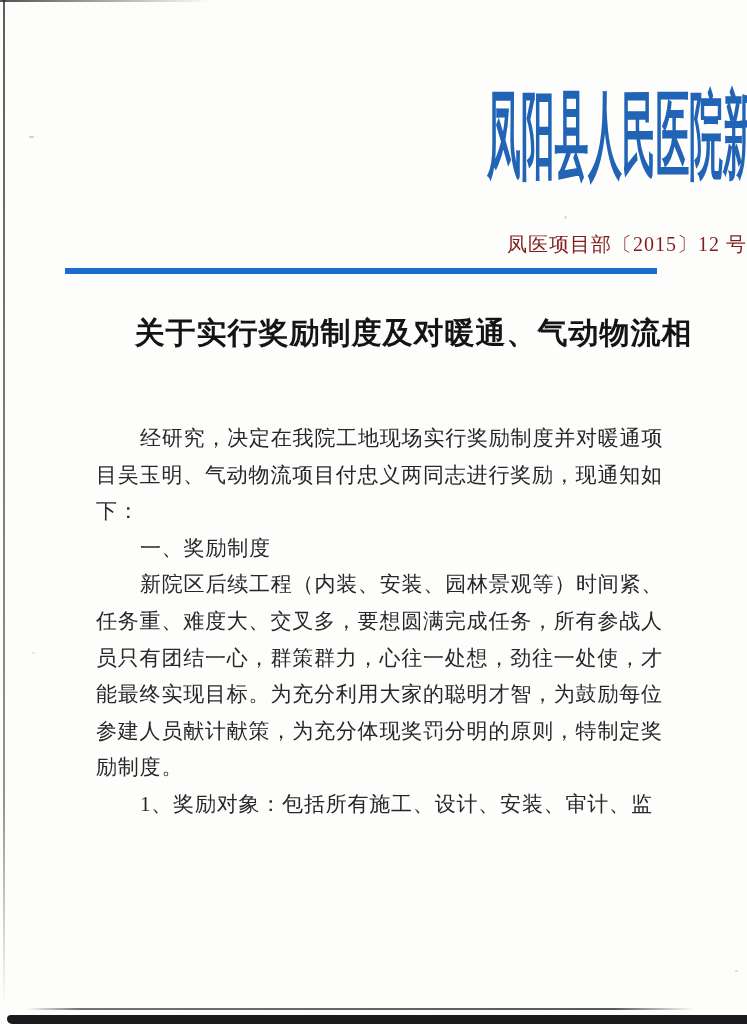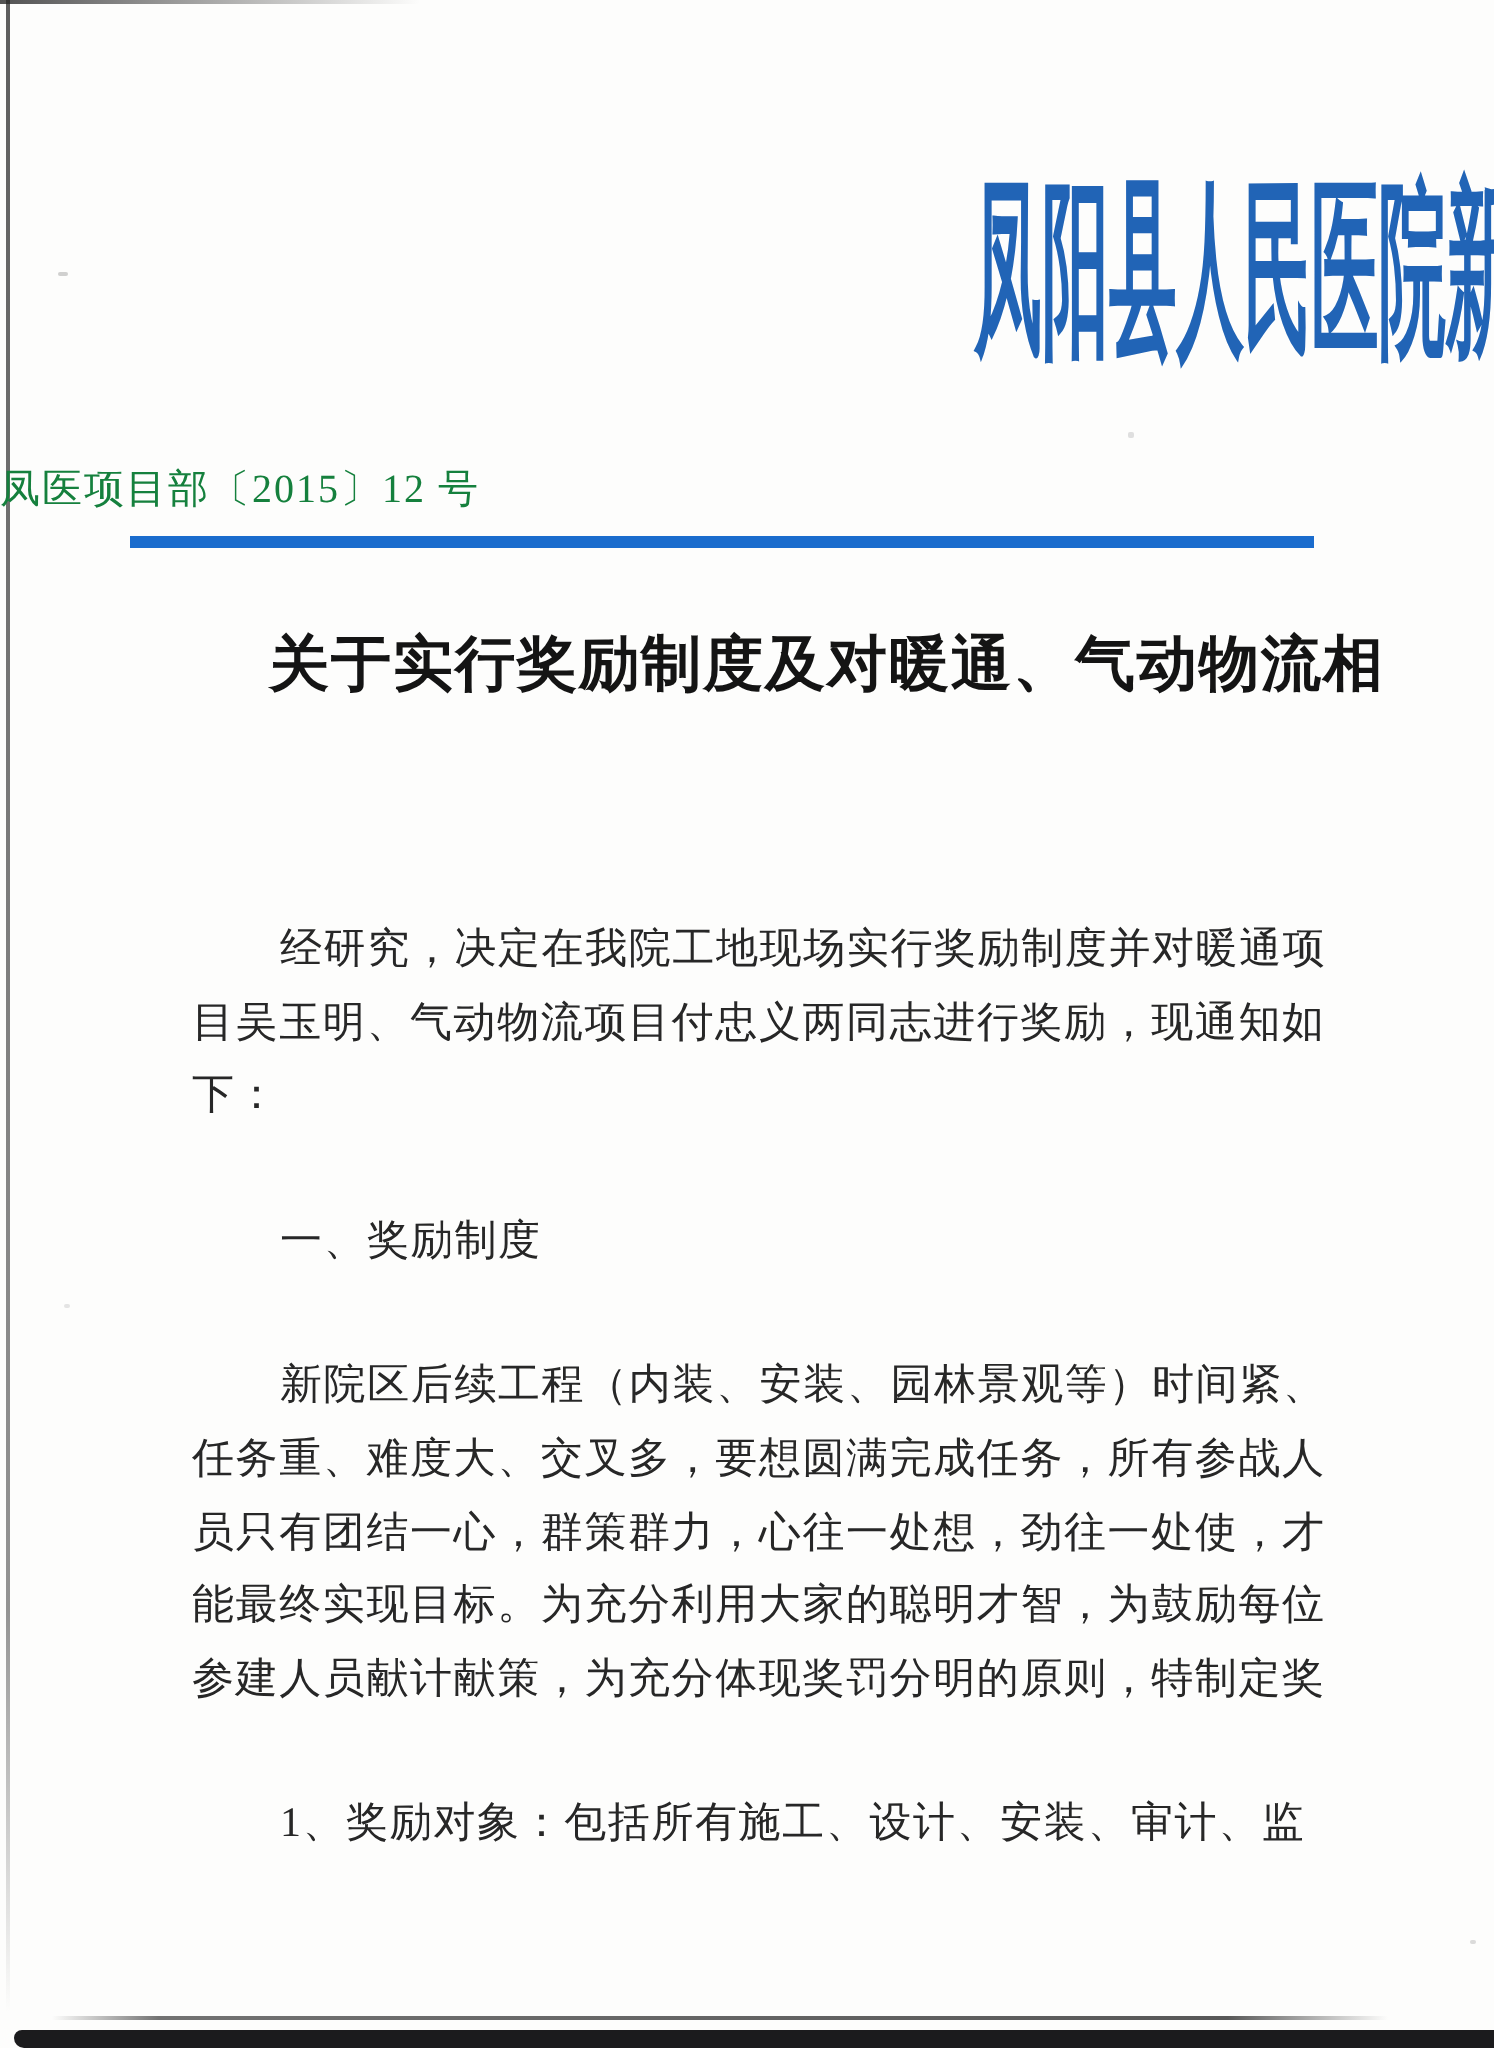--- a/index.html
+++ b/index.html
@@ -68,24 +68,24 @@
     font-weight: 700;
     color: #2164b6;
     transform: scale(0.37, 1.05);
     transform-origin: 50% 50%;
     letter-spacing: 0;
   }
   .doc-number {
     position: absolute;
     top: 231px; left: 0;
     width: 747px;
-    text-align: left;
+    text-align: right;
     font-size: 20px;
     letter-spacing: 1px;
-    color: #15803d;
+    color: #7f1d1d;
   }
   .letterhead-rule {
     position: absolute;
     top: 268px; left: 65px;
     width: 592px; height: 6px;
     background: #1a6ccd;
   }
 
   
   .subject {
@@ -105,21 +105,21 @@
   .body-text {
     position: absolute;
     top: 420px; left: 96px;
     width: 580px;
     font-size: 21px;
     line-height: 36.6px;
     letter-spacing: 0.8px;
     color: #272727;
   }
   .body-text .line { white-space: nowrap; }
-  .body-text .indent { text-indent: 44px; margin-top: 36px; }
+  .body-text .indent { text-indent: 44px; }
 </style>
 </head>
 <body>
 
 <div class="page">
 
   <div class="scan-edge-left"></div>
   <div class="scan-edge-top"></div>
   <div class="scan-bottom-shadow"></div>
   <div class="scan-bottom-strip"></div>
@@ -143,16 +143,17 @@
   <div class="body-text">
     <div class="line indent">经研究，决定在我院工地现场实行奖励制度并对暖通项</div>
     <div class="line">目吴玉明、气动物流项目付忠义两同志进行奖励，现通知如</div>
     <div class="line">下：</div>
     <div class="line indent">一、奖励制度</div>
     <div class="line indent">新院区后续工程（内装、安装、园林景观等）时间紧、</div>
     <div class="line">任务重、难度大、交叉多，要想圆满完成任务，所有参战人</div>
     <div class="line">员只有团结一心，群策群力，心往一处想，劲往一处使，才</div>
     <div class="line">能最终实现目标。为充分利用大家的聪明才智，为鼓励每位</div>
     <div class="line">参建人员献计献策，为充分体现奖罚分明的原则，特制定奖</div>
+    <div class="line">励制度。</div>
     <div class="line indent">1、奖励对象：包括所有施工、设计、安装、审计、监</div>
   </div>
 
 </div>
 
 </body></html>

